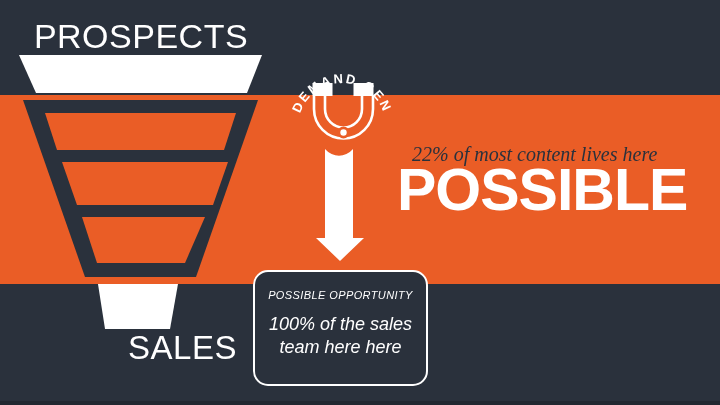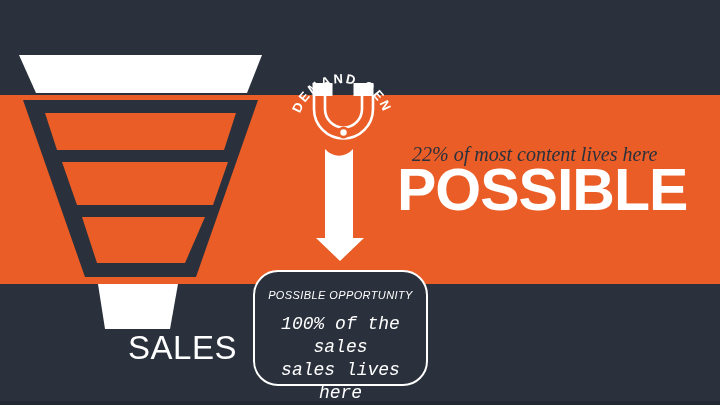--- a/index.html
+++ b/index.html
@@ -77,34 +77,34 @@
     letter-spacing: -1px;
     line-height: 1;
     white-space: nowrap;
   }
   .opportunity-box {
     position: absolute;
     left: 253px; top: 270px;
     width: 175px; height: 116px;
     background: var(--background);
     border: 2px solid var(--text-light);
-    border-radius: 25px;
+    border-radius: 15px;
     text-align: center;
     color: var(--text-light);
   }
   .opportunity-title {
     margin-top: 17px;
     font-size: 11px;
     font-style: italic;
     letter-spacing: 0.4px;
     line-height: 1.1;
   }
   .opportunity-body {
     margin-top: 12px;
-    font-family: Liberation Mono, monospace;
+    font-family: Liberation Sans, sans-serif;
     font-style: italic;
     font-size: 18px;
     line-height: 23px;
   }
   .bottom-strip {
     position: absolute;
     left: 0; bottom: 0;
     width: 720px; height: 4px;
     background: rgba(0,0,0,0.18);
   }
@@ -136,30 +136,31 @@
       <path class="stroke-white" d="M 325,96 L 325,109 A 18.5,18.5 0 0 0 362,109 L 362,96"></path>
       <rect class="fill-white" x="312.5" y="83" width="20" height="13"></rect>
       <rect class="fill-white" x="353.5" y="83" width="20" height="13"></rect>
       <circle class="fill-band" cx="343.5" cy="132.5" r="6"></circle>
       <circle class="fill-white" cx="343.5" cy="132.5" r="3.2"></circle>
     </g>
 
     <path class="fill-white" d="M 325,149 C 333,158 345,158 353,149 L 353,238 L 364,238 L 340,261 L 316,238 L 325,238 Z"></path>
   </svg>
 
+  <div class="prospects-label">PROSPECTS</div>
 
   <div class="sales-label">SALES</div>
 
   <div class="content-annotation">22% of most content lives here</div>
 
   <div class="content-headline">POSSIBLE</div>
 
   <div class="opportunity-box">
     <div class="opportunity-title">POSSIBLE OPPORTUNITY</div>
     <div class="opportunity-body">
       <div>100% of the sales</div>
-      <div>sales lives here</div>
+      <div>team here here</div>
     </div>
   </div>
 
   <div class="bottom-strip"></div>
 
 </div>
 
 </body></html>

